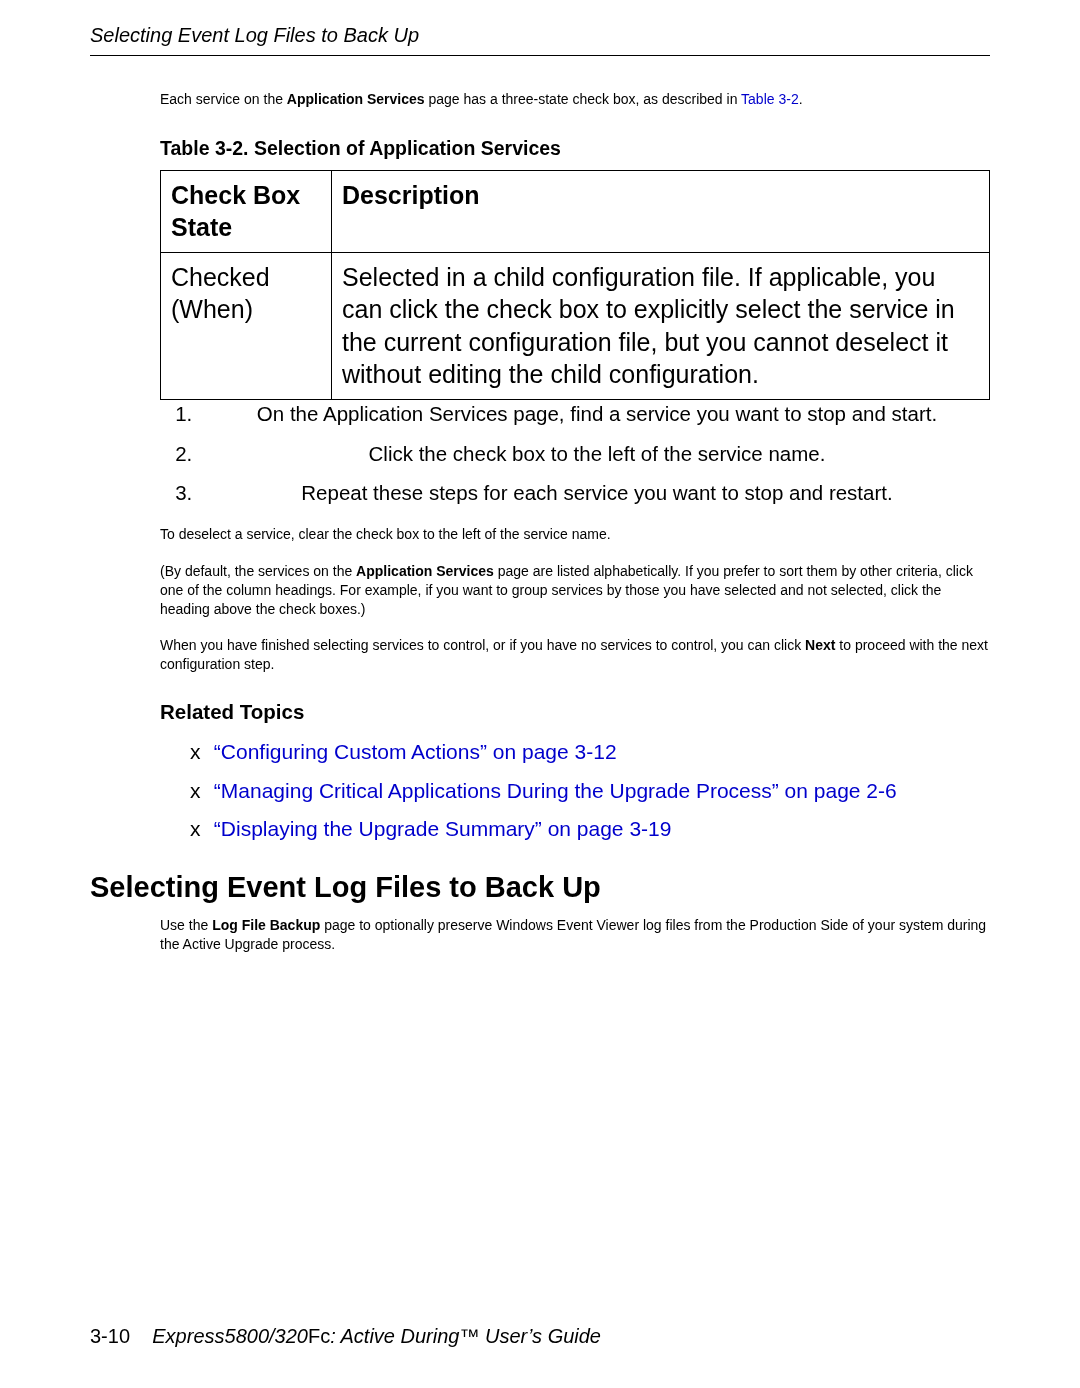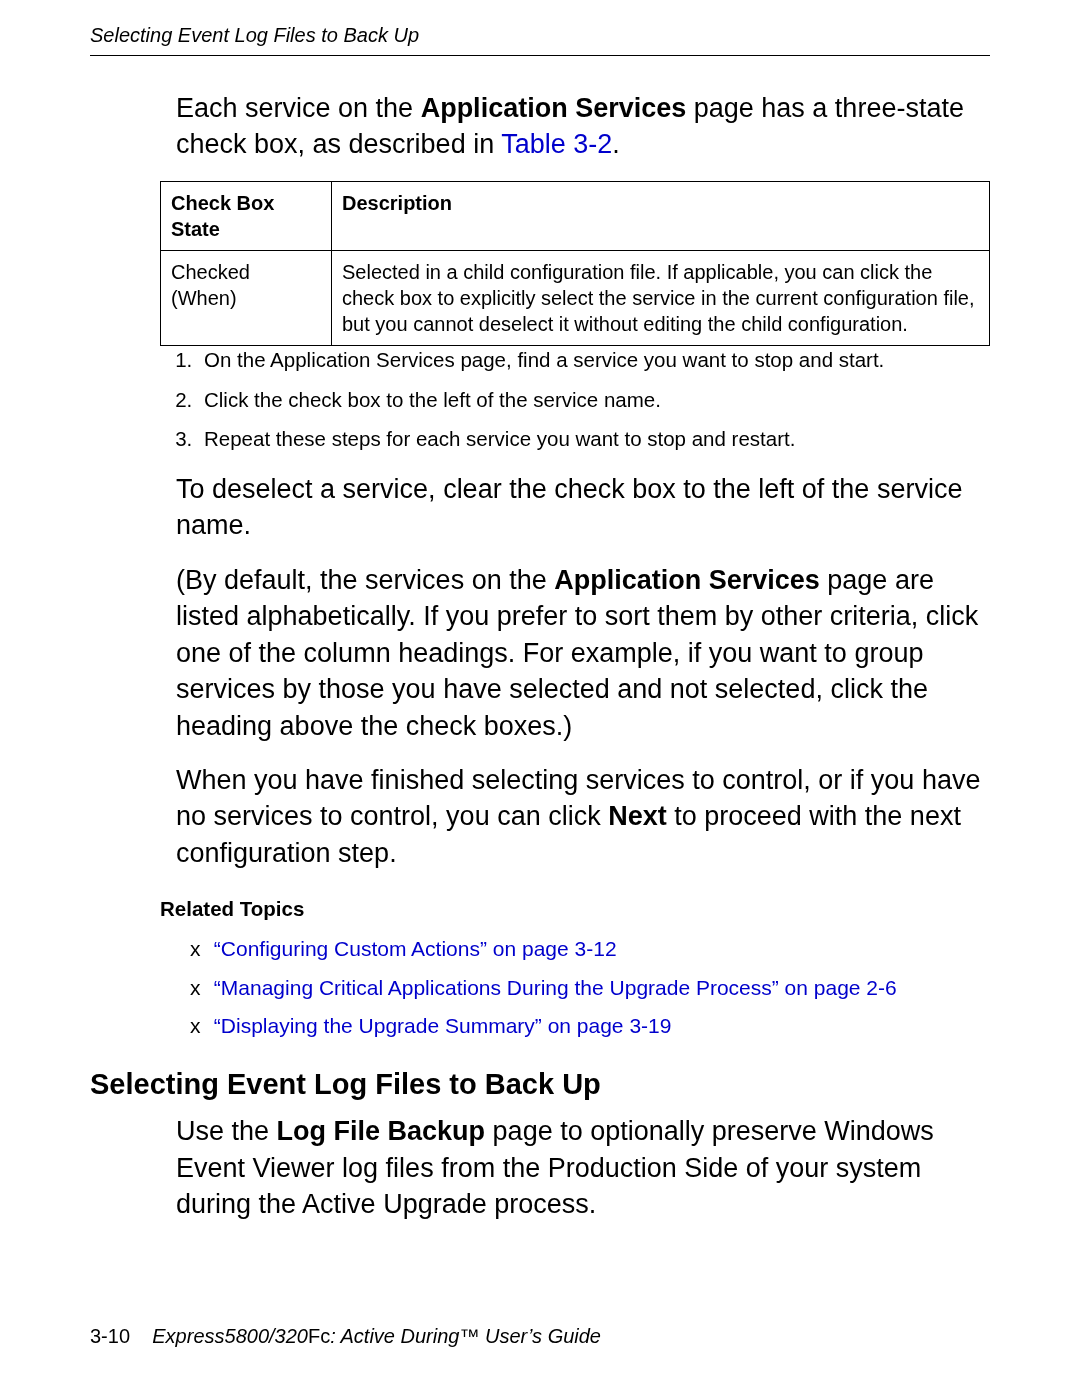--- a/index.html
+++ b/index.html
@@ -19,35 +19,35 @@
     font-style: italic;
     font-size: 20px;
     padding-bottom: 8px;
     border-bottom: 1.5px solid #000;
     margin-bottom: 34px;
   }
   .body-indent {
     margin-left: 70px;
   }
   .para {
-    font-size: 27px;
+    font-size: 14px;
     line-height: 1.35;
-    margin: 0 0 18px 16px;
+    margin: 0 0 18px 0;
   }
   .para .bold { font-weight: bold; }
   .link { color: #0000cc; }
   .table-caption {
     font-weight: bold;
     font-size: 19.5px;
     margin: 28px 0 10px 0;
   }
   table.data {
     border-collapse: collapse;
     width: 100%;
-    font-size: 20px;
+    font-size: 25px;
   }
   table.data th, table.data td {
     border: 1.5px solid #000;
     padding: 8px 10px;
     text-align: left;
     vertical-align: top;
     line-height: 1.3;
   }
   table.data th {
     font-weight: bold;
@@ -60,20 +60,21 @@
   }
   ol.steps {
     margin: 0 0 18px 0;
     padding-left: 38px;
     font-size: 20.5px;
   }
   ol.steps li {
     padding-left: 6px;
     margin-bottom: 12px;
     line-height: 1.35;
+    text-align: center;
   }
   .related-list {
     margin: 0 0 28px 0;
     font-size: 21px;
   }
   .related-item {
     margin: 0 0 10px 30px;
     line-height: 1.35;
   }
   .bullet-x { font-family: Arial, sans-serif; display:inline-block; width: 18px; }
@@ -96,20 +97,21 @@
 <body>
 
 <div class="page">
   <div class="running-head">Selecting Event Log Files to Back Up</div>
 
   <div class="body-indent">
     <p class="para">
       <span>Each service on the </span><span class="bold">Application Services</span><span> page has a three-state check box, as described in </span><span class="link">Table 3-2</span><span>.</span>
     </p>
 
+    <div class="table-caption">Table 3-2. Selection of Application Services</div>
     <table class="data">
       <thead>
         <tr>
           <th class="col1">Check Box State</th>
           <th>Description</th>
         </tr>
       </thead>
       <tbody>
         <tr>
           <td>Checked (When)</td>

